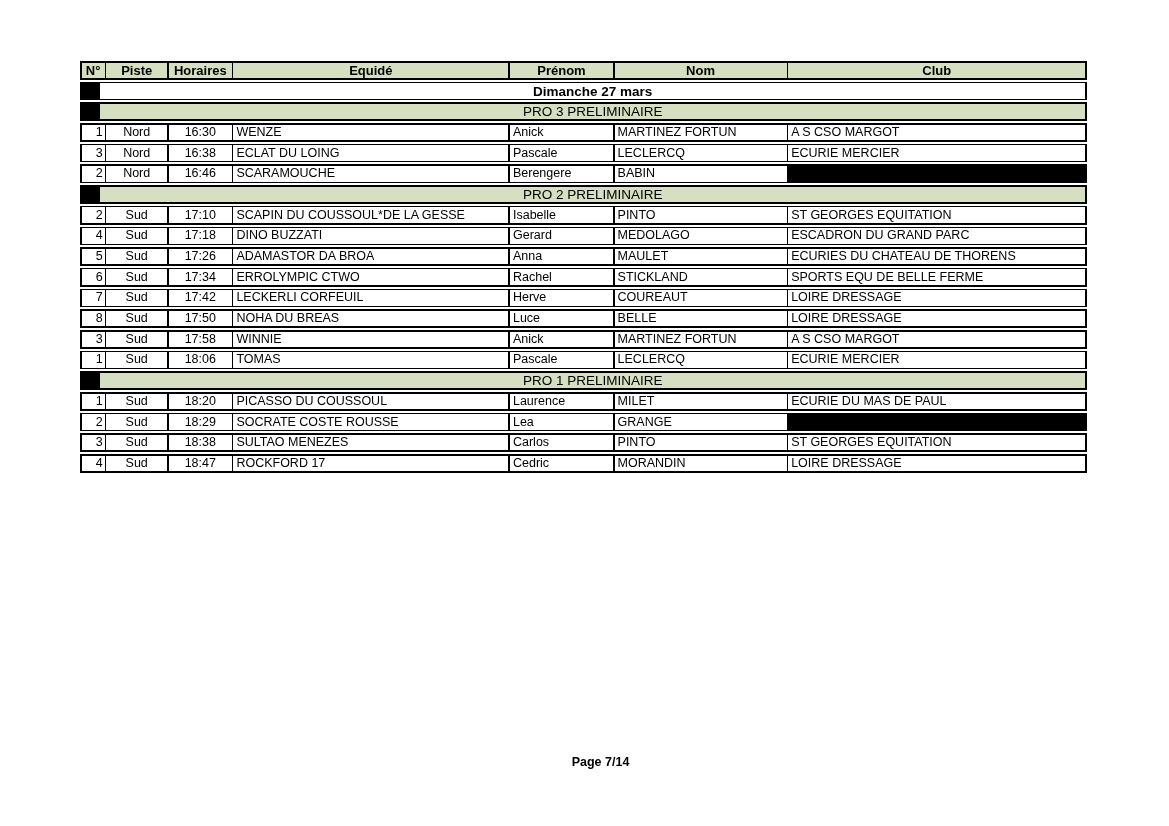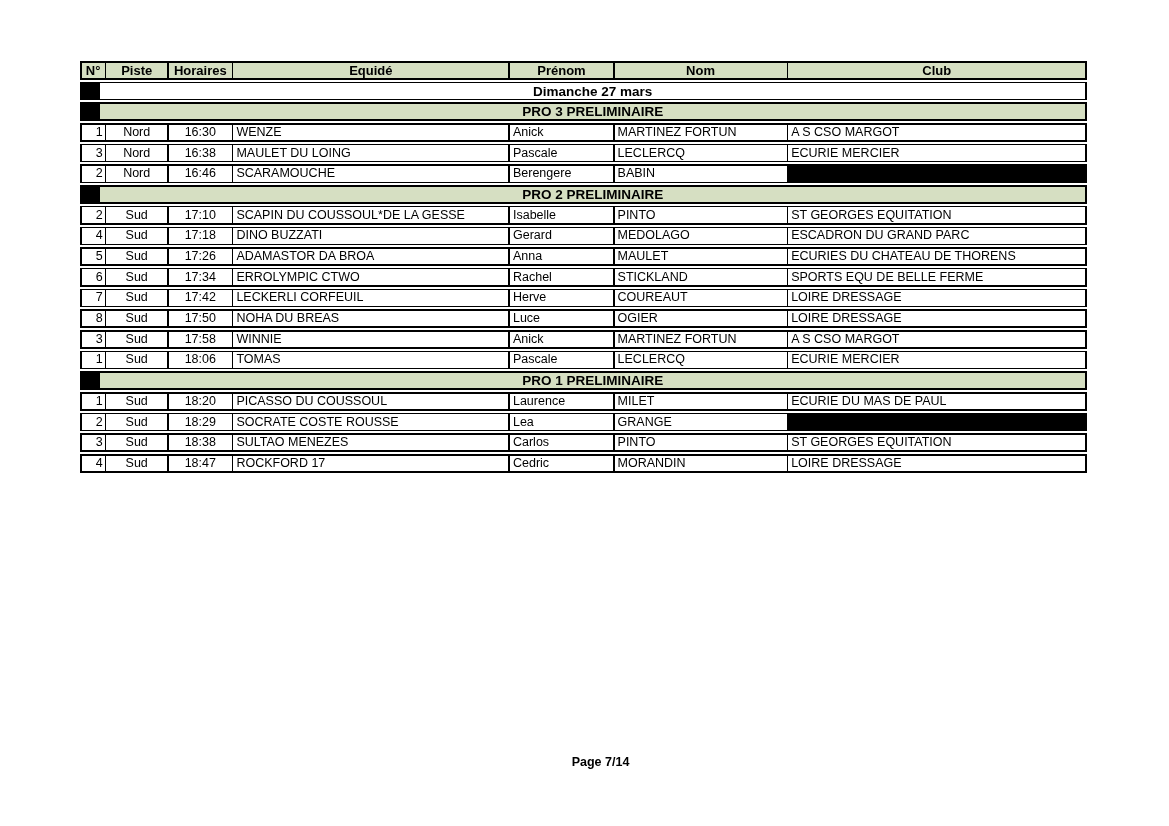--- a/index.html
+++ b/index.html
@@ -39,21 +39,21 @@
   .cell.left{justify-content:flex-start;}
   .cell.center{justify-content:center;padding:0 1px;}
   .cell.right{justify-content:flex-end;padding:0 2px;}
   .cell.head{
     background:var(--green,#d6dfc2);
     font-weight:bold;font-size:13px;
     justify-content:center;padding:0 1px;
   }
   .cell.sect{
     background:var(--green,#d6dfc2);
-    font-weight:bold;font-size:13.5px;
+    font-weight:normal;font-size:13.5px;
     justify-content:center;
   }
   .cell.day{
     background:#fff;
     font-weight:bold;font-size:13.5px;
     justify-content:center;
   }
   .footer{
     position:absolute;
     top:755px;left:16px;width:100%;
@@ -86,21 +86,21 @@
       <div class="cell center">16:30</div>
       <div class="cell left">WENZE</div>
       <div class="cell left">Anick</div>
       <div class="cell left">MARTINEZ FORTUN</div>
       <div class="cell left">A S CSO MARGOT</div>
     </div>
     <div class="t-row">
       <div class="cell right">3</div>
       <div class="cell center">Nord</div>
       <div class="cell center">16:38</div>
-      <div class="cell left">MAULET DU LOING</div>
+      <div class="cell left">ECLAT DU LOING</div>
       <div class="cell left">Pascale</div>
       <div class="cell left">LECLERCQ</div>
       <div class="cell left">ECURIE MERCIER</div>
     </div>
     <div class="t-row">
       <div class="cell right">2</div>
       <div class="cell center">Nord</div>
       <div class="cell center">16:46</div>
       <div class="cell left">SCARAMOUCHE</div>
       <div class="cell left">Berengere</div>
@@ -153,21 +153,21 @@
       <div class="cell left">Herve</div>
       <div class="cell left">COUREAUT</div>
       <div class="cell left">LOIRE DRESSAGE</div>
     </div>
     <div class="t-row">
       <div class="cell right">8</div>
       <div class="cell center">Sud</div>
       <div class="cell center">17:50</div>
       <div class="cell left">NOHA DU BREAS</div>
       <div class="cell left">Luce</div>
-      <div class="cell left">OGIER</div>
+      <div class="cell left">BELLE</div>
       <div class="cell left">LOIRE DRESSAGE</div>
     </div>
     <div class="t-row">
       <div class="cell right">3</div>
       <div class="cell center">Sud</div>
       <div class="cell center">17:58</div>
       <div class="cell left">WINNIE</div>
       <div class="cell left">Anick</div>
       <div class="cell left">MARTINEZ FORTUN</div>
       <div class="cell left">A S CSO MARGOT</div>

